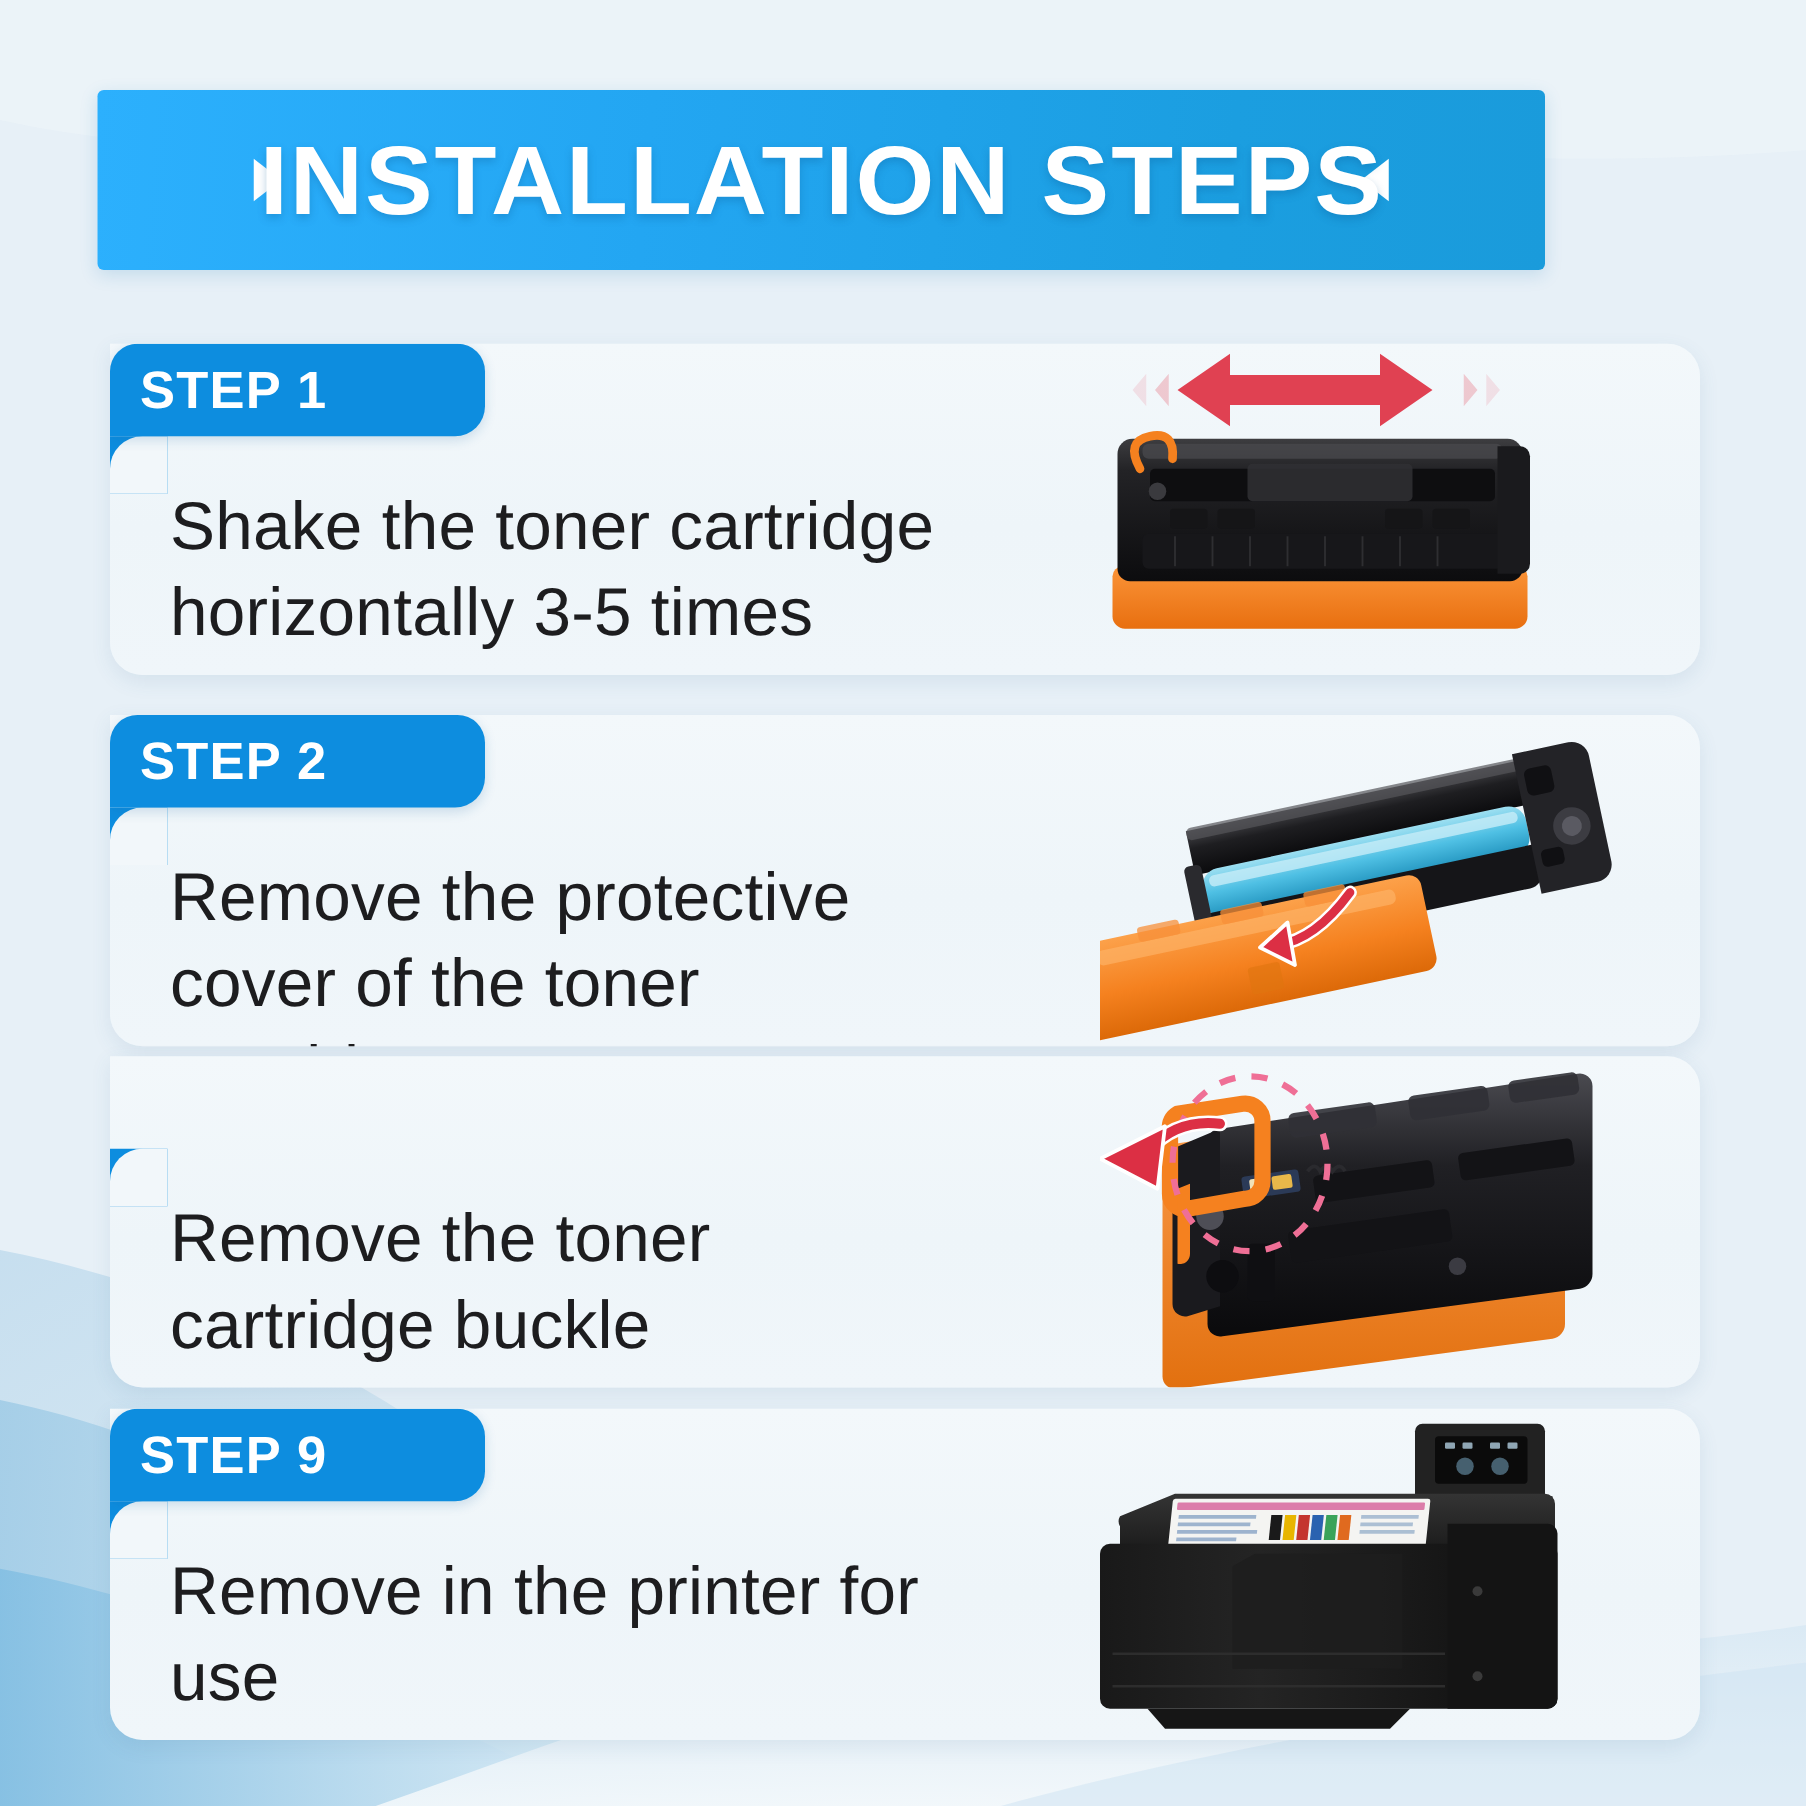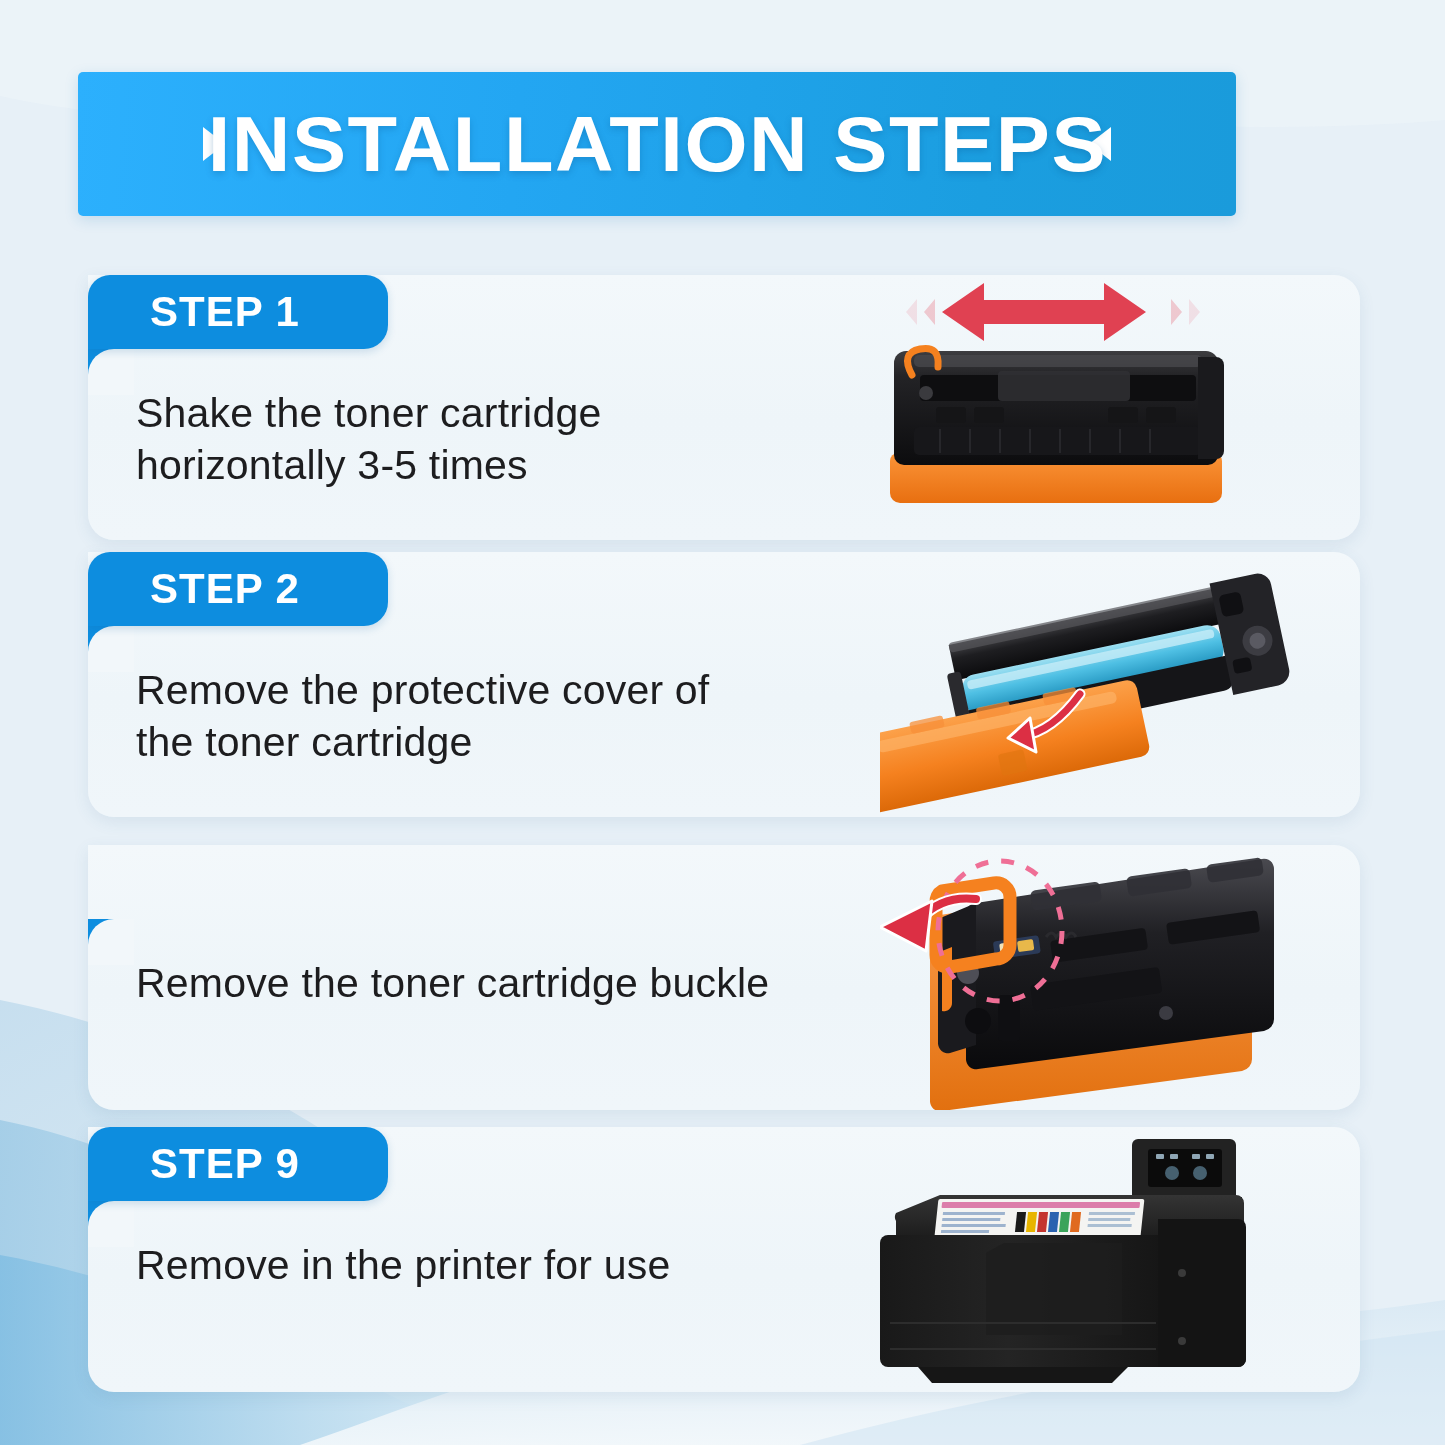--- a/index.html
+++ b/index.html
@@ -67,21 +67,21 @@
   .tri-right { border-left: 22px solid #ffffff; }
   .tri-left  { border-right: 22px solid #ffffff; }
 
   
   .step {
     position: absolute;
     left: 88px;
     width: 1272px;
   }
   .step-1 { top: 275px; }
-  .step-2 { top: 552px; }
+  .step-2 { top: 572px; }
   .step-3 { top: 845px; }
   .step-4 { top: 1127px; }
 
   .card {
     position: relative;
     width: 100%;
     height: 265px;
     background: linear-gradient(180deg, #f3f8fb 0%, #eef5f9 55%, #f0f6fa 100%);
     border-radius: 26px;
     border-top-left-radius: 0;
@@ -102,21 +102,21 @@
     display: flex;
     align-items: center;
     z-index: 4;
     box-shadow: 0 3px 9px rgba(20,100,160,.18);
   }
   .tab-label {
     color: #ffffff;
     font-size: 42px;
     font-weight: bold;
     letter-spacing: 1px;
-    padding-left: 62px;
+    padding-left: 24px;
     line-height: 1;
     white-space: nowrap;
   }
 
   
   .tab-filler {
     position: absolute;
     left: 0;
     top: 74px;
     width: 46px;
@@ -140,21 +140,21 @@
     height: 191px;
     z-index: 2;
   }
 
   .step-text {
     position: absolute;
     left: 48px;
     top: 38px;
     width: 640px;
     color: #1d1d1f;
-    font-size: 41px;
+    font-size: 54px;
     line-height: 1.28;
     font-weight: 400;
     letter-spacing: .2px;
   }
 
   
   .illus {
     position: absolute;
     right: 0;
     top: 0;

